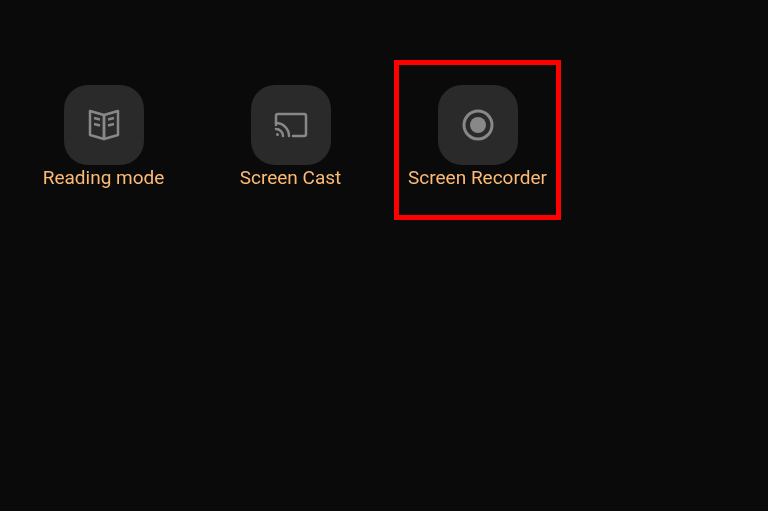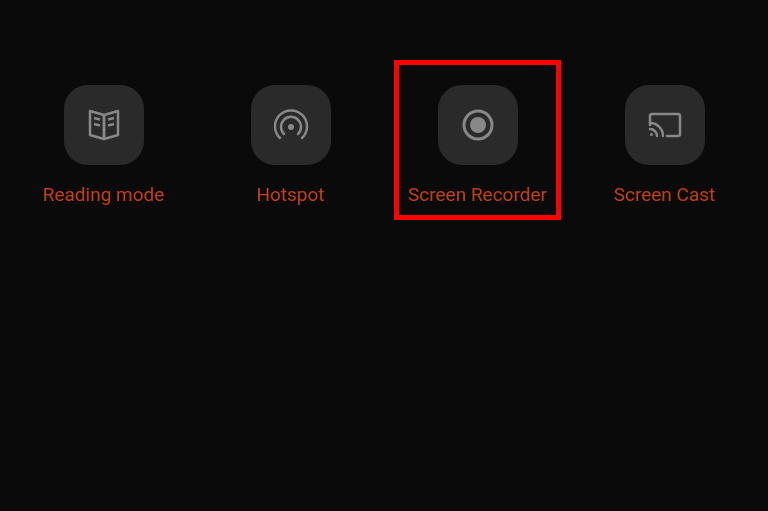--- a/index.html
+++ b/index.html
@@ -31,22 +31,22 @@
       width: 80px;
       height: 80px;
       background: #2a2a2a;
       border-radius: 24px;
       display: flex;
       align-items: center;
       justify-content: center;
       cursor: pointer;
     }
     .tile-label {
-      margin-top: 18px;
-      color: #c2410c;
+      margin-top: 1px;
+      color: #fdba74;
       font-size: 19px;
       font-weight: 400;
       text-align: center;
     }
     .highlight-box {
       position: absolute;
       top: -25px;
       left: 10px;
       width: 167px;
       height: 160px;
@@ -73,58 +73,44 @@
             <line x1="10" y1="19" x2="16" y2="20.5"></line>
             <line x1="24" y1="14.5" x2="30" y2="13"></line>
             <line x1="24" y1="20.5" x2="30" y2="19"></line>
           </g>
         </svg>
       </span>
     </div>
     <div class="tile-label">Reading mode</div>
   </div>
 
-  <div class="tile">
-    <div class="tile-button">
-      <span>
-        <svg width="40" height="40" viewBox="0 0 40 40">
-          <g fill="none" stroke="#888888" stroke-width="2.5" stroke-linecap="round">
-            <circle cx="20" cy="22" r="3" fill="#888888" stroke="none"></circle>
-            <path d="M 13 29 A 10 10 0 1 1 27 29"></path>
-            <path d="M 9 33 A 16 16 0 1 1 31 33"></path>
-          </g>
-        </svg>
-      </span>
-    </div>
-    <div class="tile-label">Hotspot</div>
-  </div>
 
-
-  <div class="tile">
-    <div class="highlight-box"></div>
-    <div class="tile-button">
-      <span>
-        <svg width="40" height="40" viewBox="0 0 40 40">
-          <circle cx="20" cy="20" r="14" fill="none" stroke="#888888" stroke-width="3"></circle>
-          <circle cx="20" cy="20" r="8" fill="#888888"></circle>
-        </svg>
-      </span>
-    </div>
-    <div class="tile-label">Screen Recorder</div>
-  </div>
 
   <div class="tile">
     <div class="tile-button">
       <span>
         <svg width="40" height="40" viewBox="0 0 40 40">
           <g fill="none" stroke="#888888" stroke-width="2.5" stroke-linecap="round">
             <path d="M 5 20 L 5 11 Q 5 9 7 9 L 33 9 Q 35 9 35 11 L 35 29 Q 35 31 33 31 L 22 31"></path>
             <path d="M 5 24 A 7 7 0 0 1 12 31"></path>
             <path d="M 5 18 A 13 13 0 0 1 18 31"></path>
             <circle cx="6.5" cy="29.5" r="1.5" fill="#888888" stroke="none"></circle>
           </g>
         </svg>
       </span>
     </div>
     <div class="tile-label">Screen Cast</div>
   </div>
 
+  <div class="tile">
+    <div class="highlight-box"></div>
+    <div class="tile-button">
+      <span>
+        <svg width="40" height="40" viewBox="0 0 40 40">
+          <circle cx="20" cy="20" r="14" fill="none" stroke="#888888" stroke-width="3"></circle>
+          <circle cx="20" cy="20" r="8" fill="#888888"></circle>
+        </svg>
+      </span>
+    </div>
+    <div class="tile-label">Screen Recorder</div>
+  </div>
+
 </div>
 
 </body></html>

